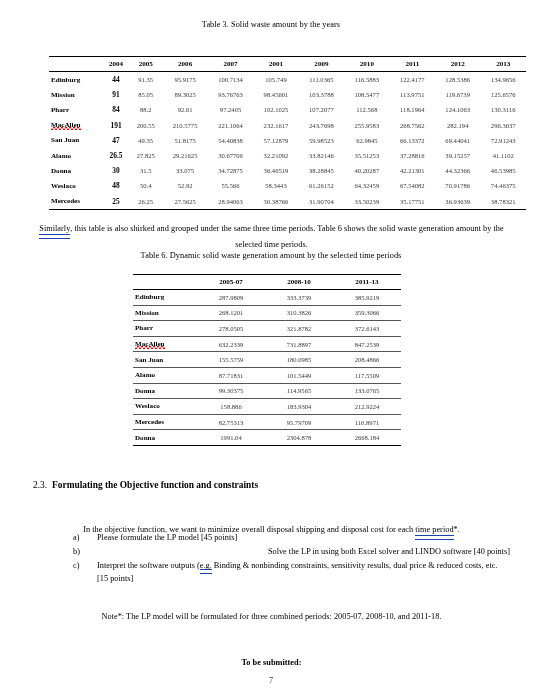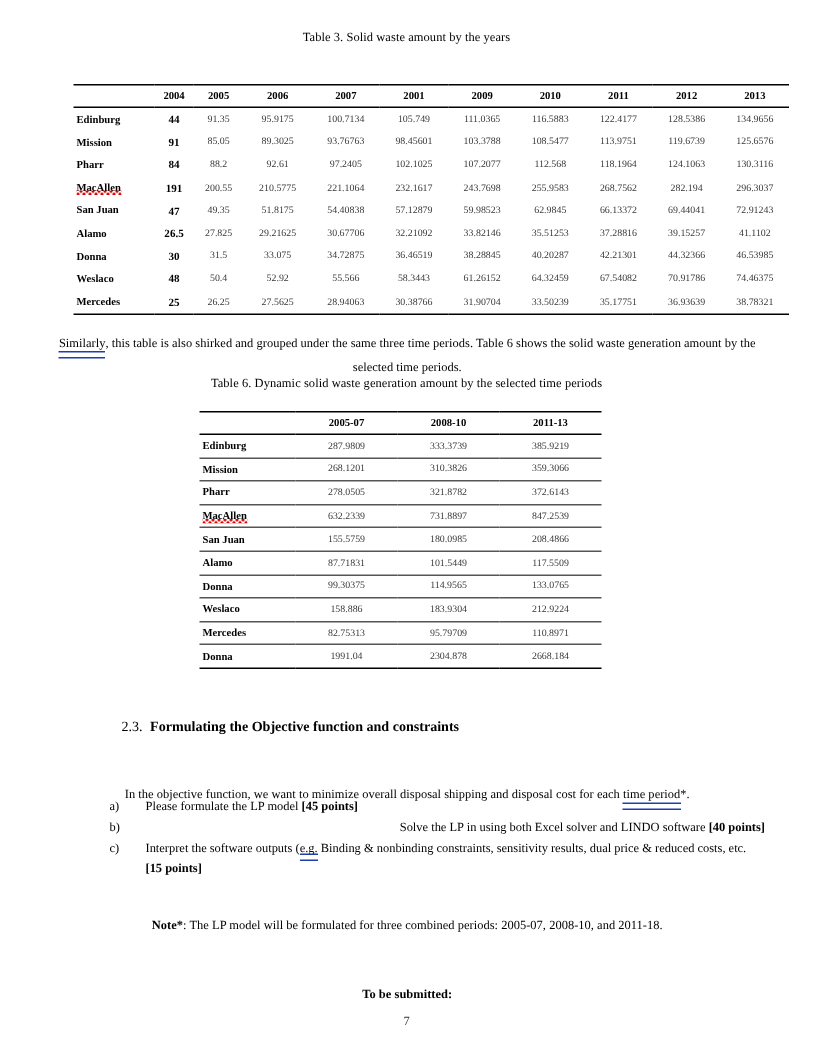--- a/index.html
+++ b/index.html
@@ -162,36 +162,35 @@
   
   .block {
     position: absolute;
   }
   .heading {
     font-size: 9.4px;
     font-weight: bold;
   }
   .heading .num {
     font-weight: normal;
-    margin-left: 48px;
   }
   ol.alpha {
     margin: 0;
     padding-left: 38px;
     font-size: 8.3px;
     line-height: 1.62;
   }
   ol.alpha li {
     padding-left: 6px;
     margin-bottom: 0.5px;
   }
   ol.alpha li::marker {
     font-weight: normal;
   }
-  b, .b { font-weight: bold; }
+  b, .b { font-weight: normal; }
 
   .pagenum {
     position: absolute;
     left: 0;
     width: 542px;
     text-align: center;
     font-size: 8.3px;
     color: #333;
   }
 </style>

